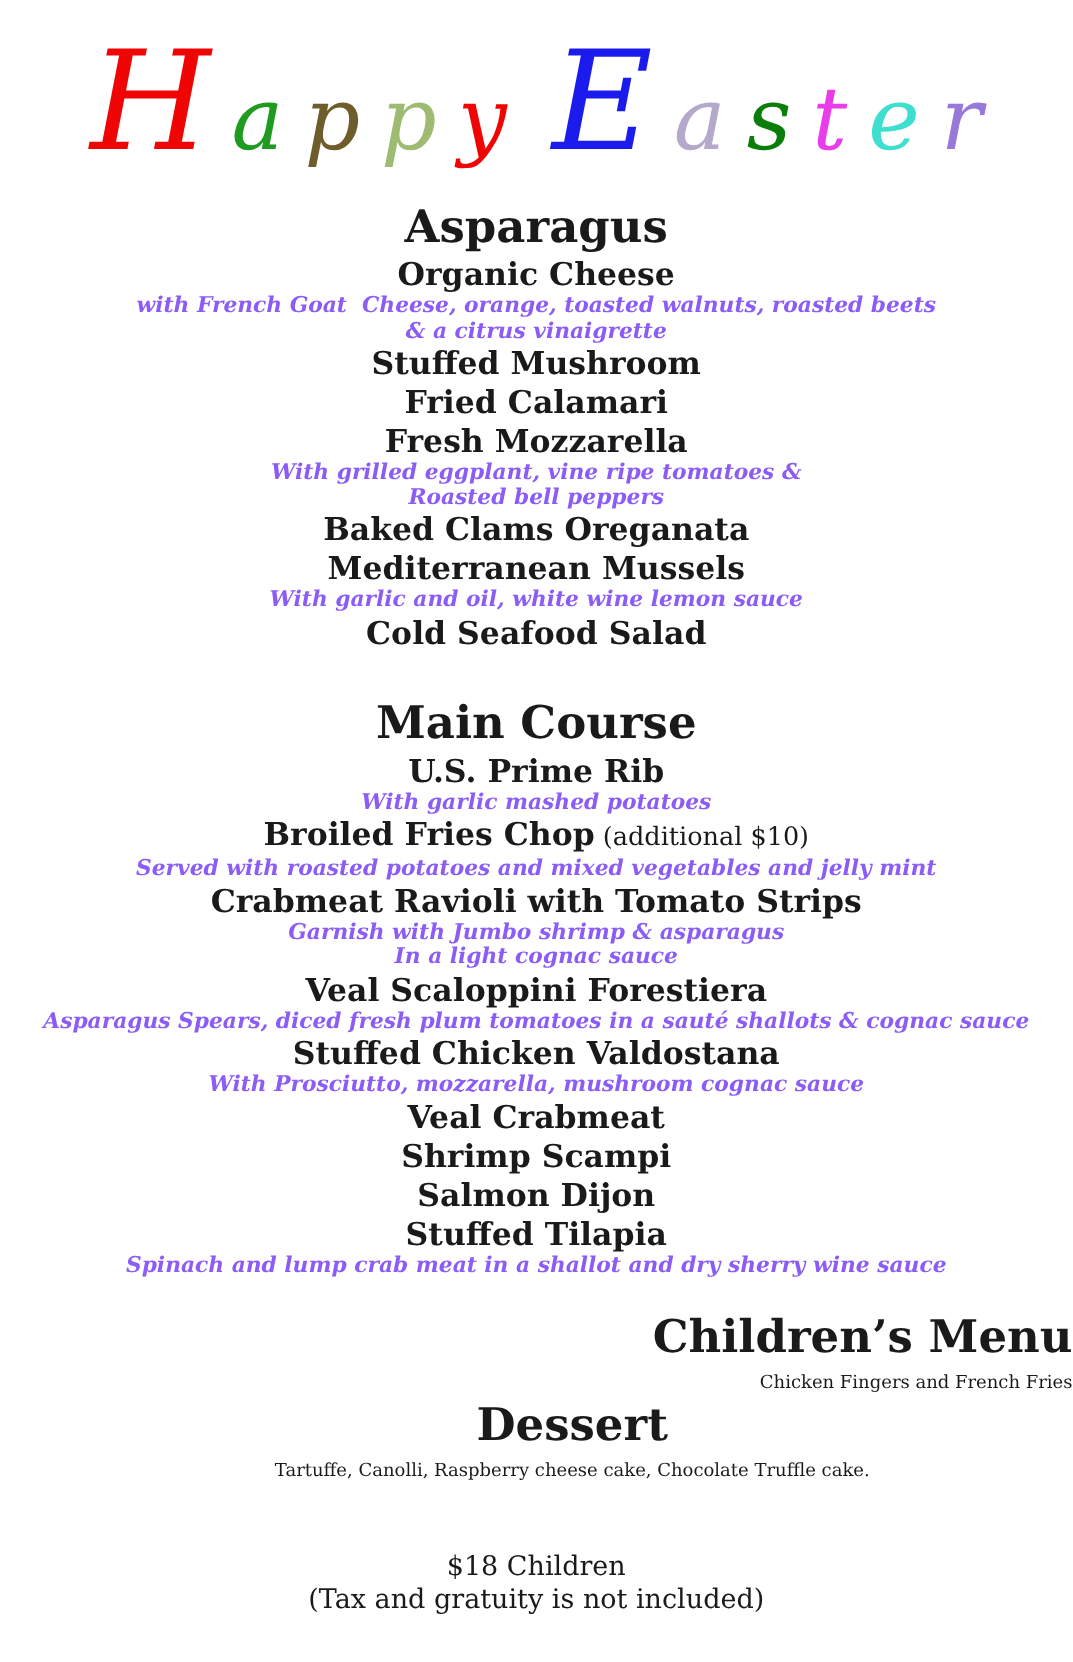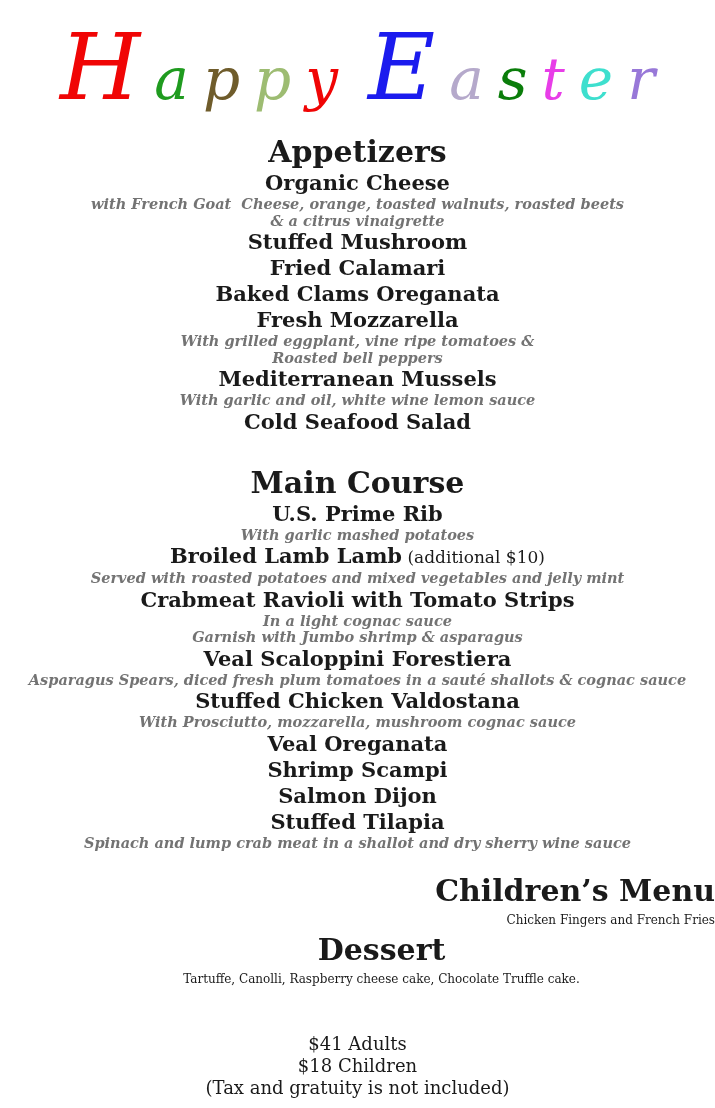--- a/index.html
+++ b/index.html
@@ -73,21 +73,21 @@
   .item-note {
     font-size: 17px;
     font-weight: 400;
   }
   .item-desc {
     font-size: 14.5px;
     line-height: 16.5px;
     font-weight: 700;
     font-style: italic;
     white-space: pre-wrap;
-    color: #737373;
+    color: #8b5cf6;
   }
   
   .footer {
     margin-top: 42px;
   }
   .footer-line {
     font-size: 18px;
     line-height: 22px;
     font-weight: 400;
     color: #1a1a1a;
@@ -109,73 +109,73 @@
         <span class="title-letter cap" style="color: rgb(27, 27, 238);">E</span>
         <span class="title-letter" style="color: rgb(181, 169, 203);">a</span>
         <span class="title-letter" style="color: rgb(10, 125, 10);">s</span>
         <span class="title-letter" style="color: rgb(232, 61, 232);">t</span>
         <span class="title-letter" style="color: rgb(62, 223, 206);">e</span>
         <span class="title-letter" style="color: rgb(152, 120, 216);">r</span>
       </span>
     </header>
   <main id="menu">
       <section class="menu-section section-appetizers">
-        <h2 class="section-heading">Appetizers</h2>
+        <h2 class="section-heading">Asparagus</h2>
         <div>
           <div class="item-name"><span>Organic Cheese</span></div>
           <div class="item-desc">with French Goat  Cheese, orange, toasted walnuts, roasted beets</div>
           <div class="item-desc">&amp; a citrus vinaigrette</div>
         </div>
         <div>
           <div class="item-name"><span>Stuffed Mushroom</span></div>
         </div>
         <div>
           <div class="item-name"><span>Fried Calamari</span></div>
         </div>
         <div>
-          <div class="item-name"><span>Baked Clams Oreganata</span></div>
-        </div>
-        <div>
           <div class="item-name"><span>Fresh Mozzarella</span></div>
           <div class="item-desc">With grilled eggplant, vine ripe tomatoes &amp;</div>
           <div class="item-desc">Roasted bell peppers</div>
         </div>
         <div>
+          <div class="item-name"><span>Baked Clams Oreganata</span></div>
+        </div>
+        <div>
           <div class="item-name"><span>Mediterranean Mussels</span></div>
           <div class="item-desc">With garlic and oil, white wine lemon sauce</div>
         </div>
         <div>
           <div class="item-name"><span>Cold Seafood Salad</span></div>
         </div>
       </section>
       <section class="menu-section section-main-course">
         <h2 class="section-heading">Main Course</h2>
         <div>
           <div class="item-name"><span>U.S. Prime Rib</span></div>
           <div class="item-desc">With garlic mashed potatoes</div>
         </div>
         <div>
-          <div class="item-name"><span>Broiled Lamb Lamb</span><span class="item-note"> (additional $10)</span></div>
+          <div class="item-name"><span>Broiled Fries Chop</span><span class="item-note"> (additional $10)</span></div>
           <div class="item-desc">Served with roasted potatoes and mixed vegetables and jelly mint</div>
         </div>
         <div>
           <div class="item-name"><span>Crabmeat Ravioli with Tomato Strips</span></div>
+          <div class="item-desc">Garnish with Jumbo shrimp &amp; asparagus</div>
           <div class="item-desc">In a light cognac sauce</div>
-          <div class="item-desc">Garnish with Jumbo shrimp &amp; asparagus</div>
         </div>
         <div>
           <div class="item-name"><span>Veal Scaloppini Forestiera</span></div>
           <div class="item-desc">Asparagus Spears, diced fresh plum tomatoes in a sauté shallots &amp; cognac sauce</div>
         </div>
         <div>
           <div class="item-name"><span>Stuffed Chicken Valdostana</span></div>
           <div class="item-desc">With Prosciutto, mozzarella, mushroom cognac sauce</div>
         </div>
         <div>
-          <div class="item-name"><span>Veal Oreganata</span></div>
+          <div class="item-name"><span>Veal Crabmeat</span></div>
         </div>
         <div>
           <div class="item-name"><span>Shrimp Scampi</span></div>
         </div>
         <div>
           <div class="item-name"><span>Salmon Dijon</span></div>
         </div>
         <div>
           <div class="item-name"><span>Stuffed Tilapia</span></div>
           <div class="item-desc">Spinach and lump crab meat in a shallot and dry sherry wine sauce</div>
@@ -188,17 +188,16 @@
         </div>
       </section>
       <section class="menu-section section-dessert">
         <h2 class="section-heading">Dessert</h2>
         <div>
           <div class="item-name light"><span>Tartuffe, Canolli, Raspberry cheese cake, Chocolate Truffle cake.</span></div>
         </div>
       </section>
     </main>
   <footer class="footer" id="footer">
-      <div class="footer-line">$41 Adults</div>
       <div class="footer-line">$18 Children</div>
       <div class="footer-line">(Tax and gratuity is not included)</div>
     </footer>
 </div>
 
 </body></html>

